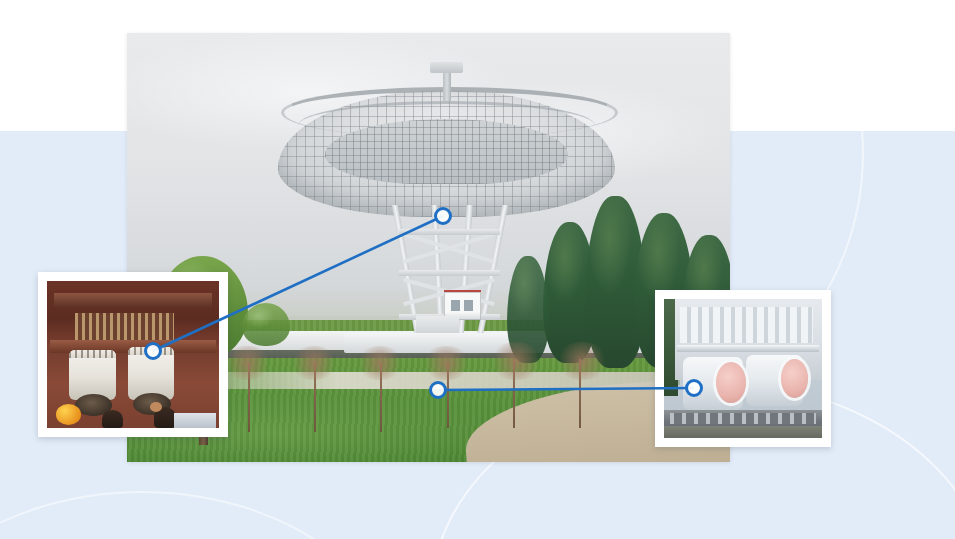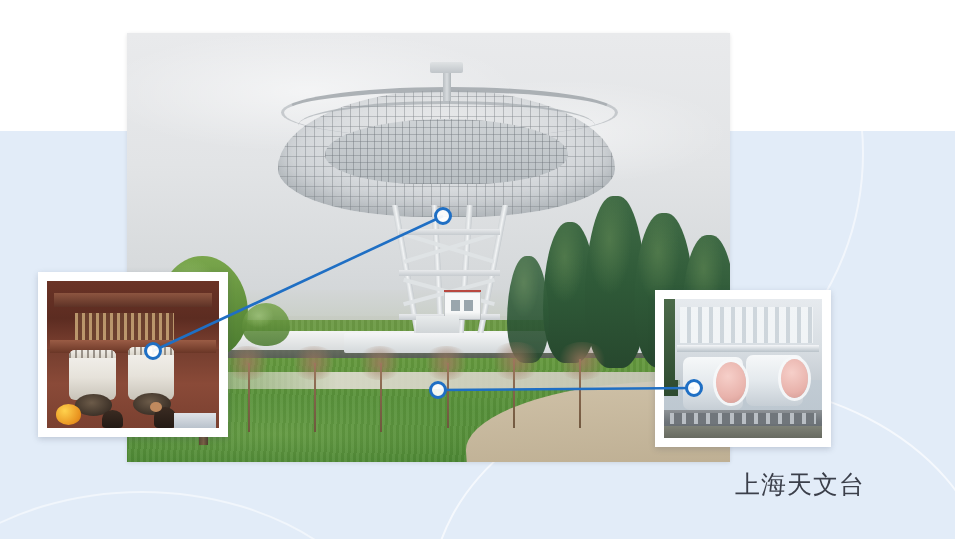--- a/index.html
+++ b/index.html
@@ -499,15 +499,14 @@
   <svg class="connector-layer" viewBox="0 0 955 539">
     <line id="line-upper" x1="443" y1="216" x2="153" y2="351" stroke="#1f6fc4" stroke-width="2.6"></line>
     <line id="line-lower" x1="438" y1="390" x2="694" y2="388" stroke="#1f6fc4" stroke-width="2.6"></line>
   </svg>
 
   <div class="marker" id="m0" style="left: 443px; top: 216px; border-color: rgb(31, 111, 196);"></div>
   <div class="marker" id="m1" style="left: 153px; top: 351px; border-color: rgb(31, 111, 196);"></div>
   <div class="marker" id="m2" style="left: 438px; top: 390px; border-color: rgb(31, 111, 196);"></div>
   <div class="marker" id="m3" style="left: 694px; top: 388px; border-color: rgb(31, 111, 196);"></div>
 
-  <div class="caption">上海天文台</div>
 
 </div>
 
 </body></html>

